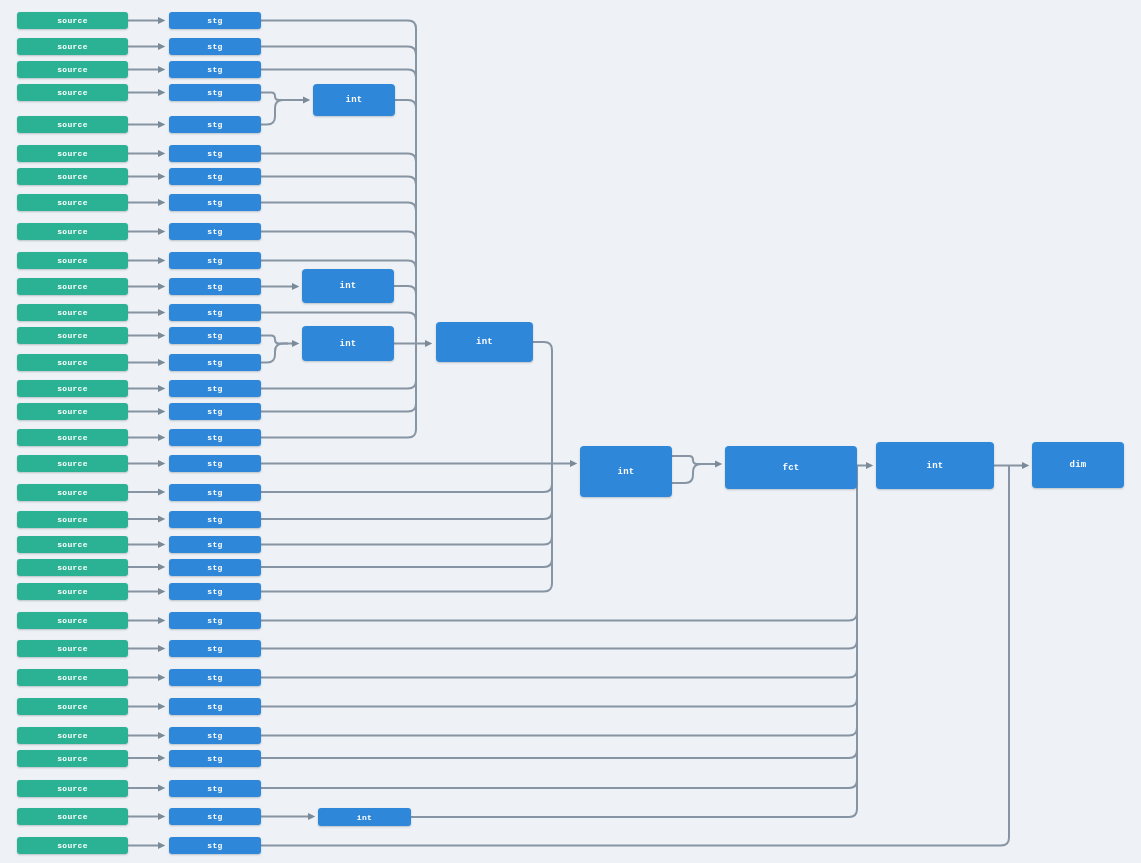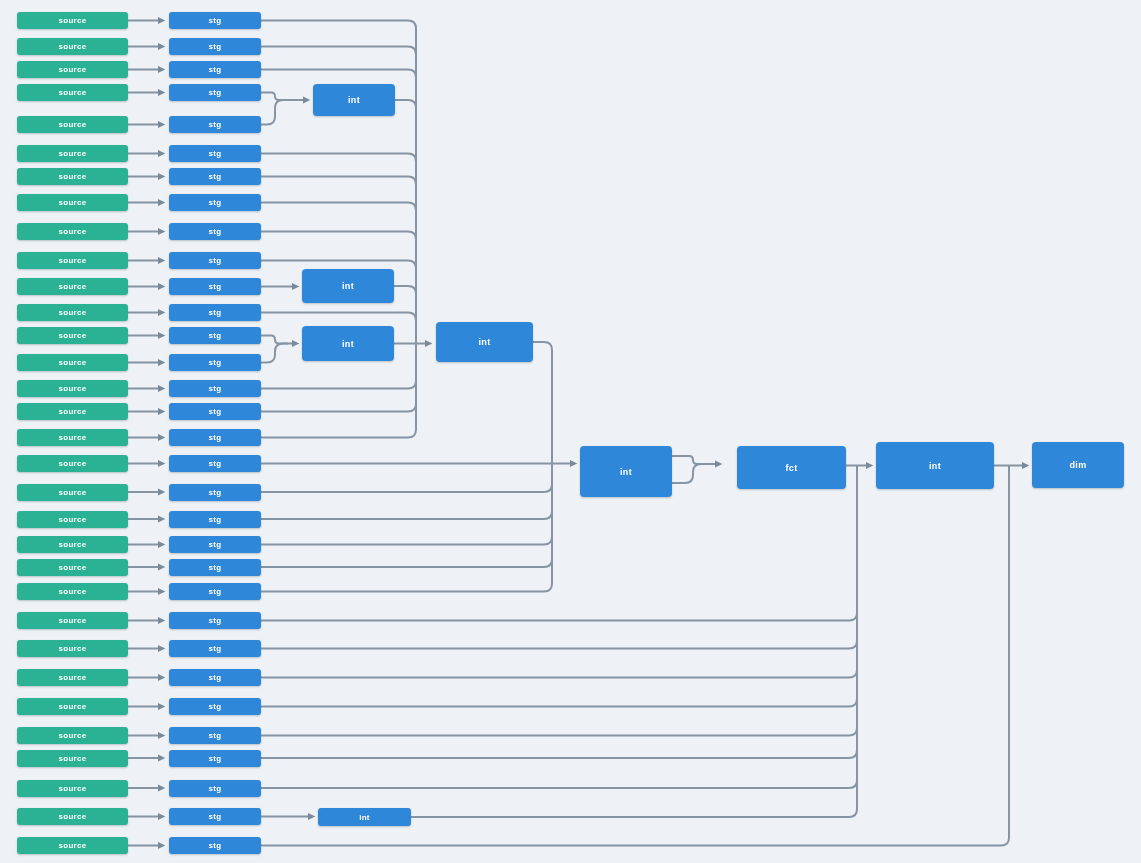--- a/index.html
+++ b/index.html
@@ -1,19 +1,19 @@
 <!DOCTYPE html>
 <html style="--bg: #eef1f5; --source: #2bb294; --model: #2e87d8; --edge: #8694a3; --arrowhead: #7b8a99; --node-text: #ffffff;"><head>
 <meta charset="utf-8">
 <style>
   html,body{margin:0;padding:0;background:#eef1f5;}
   #canvas{
     position:relative;width:1141px;height:863px;overflow:hidden;
     background:var(--bg,#eef1f5);
-    font-family:Liberation Sans, sans-serif;
+    font-family:Liberation Mono, monospace;
   }
   #edges{position:absolute;left:0;top:0;}
   #edges path{stroke:var(--edge,#8694a3);stroke-width:2;fill:none;stroke-linejoin:round;}
   #ah path{fill:var(--arrowhead,#7b8a99);stroke:none;}
   .node{
     position:absolute;display:flex;align-items:center;justify-content:center;
     border-radius:3px;box-sizing:border-box;cursor:pointer;
     box-shadow:0 1px 2px rgba(50,70,90,.28);
     color:var(--node-text,#fff);font-weight:bold;font-size:8px;letter-spacing:.3px;
   }
@@ -310,21 +310,21 @@
       </div>
       <div class="node t-model big" style="left: 302px; top: 326px; width: 92px; height: 35px;">
         <span class="lbl">int</span>
       </div>
       <div class="node t-model big" style="left: 436px; top: 322px; width: 97px; height: 40px;">
         <span class="lbl">int</span>
       </div>
       <div class="node t-model big" style="left: 580px; top: 446px; width: 92px; height: 51px;">
         <span class="lbl">int</span>
       </div>
-      <div class="node t-model big" style="left: 725px; top: 446px; width: 109px; height: 43px; margin-left: 12px;">
+      <div class="node t-model big" style="left: 725px; top: 446px; width: 132px; height: 43px;">
         <span class="lbl">fct</span>
       </div>
       <div class="node t-model big" style="left: 876px; top: 442px; width: 118px; height: 47px;">
         <span class="lbl">int</span>
       </div>
       <div class="node t-model" style="left: 318px; top: 808px; width: 93px; height: 18px;">
         <span class="lbl">int</span>
       </div>
       <div class="node t-model big" style="left: 1032px; top: 442px; width: 92px; height: 46px;">
         <span class="lbl">dim</span>

